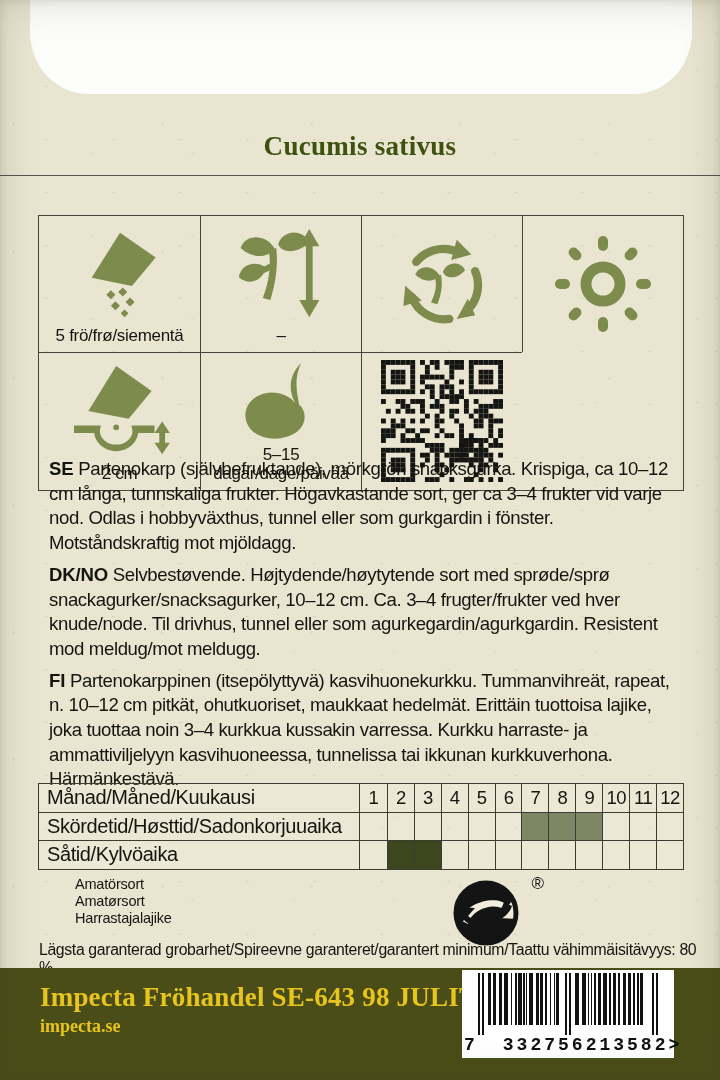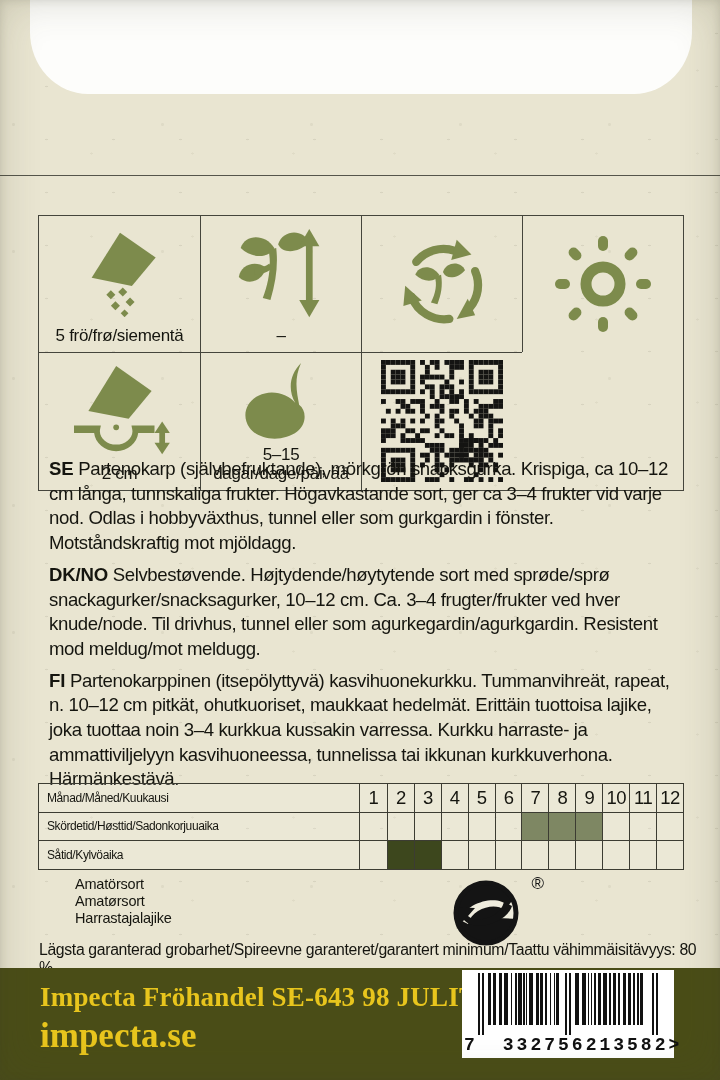--- a/index.html
+++ b/index.html
@@ -35,57 +35,58 @@
   
   .descriptions{position:absolute;left:37px;top:457px;width:650px;color:#15150f;}
   .descriptions p{margin:0 0 7px 12px;font-size:18.6px;line-height:24.7px;letter-spacing:-.38px;}
   .descriptions b{letter-spacing:-.2px;}
 
   
   .calendar{position:absolute;left:38px;top:783px;width:644px;border:1.8px solid #3c3c32;background:rgba(255,255,255,.12);}
   .cal-row{display:flex;height:27.5px;}
   .cal-row + .cal-row{border-top:1.5px solid #3c3c32;}
   .cal-label{width:312px;border-right:1.5px solid #3c3c32;display:flex;align-items:center;
-    padding-left:8px;font-size:12px;letter-spacing:-.4px;color:#15150f;}
+    padding-left:8px;font-size:20px;letter-spacing:-.4px;color:#15150f;}
   .cal-cells{flex:1;display:grid;grid-template-columns:repeat(12,1fr);}
   .cal-cell{border-left:1.4px solid #3c3c32;display:flex;align-items:center;justify-content:center;
     font-size:18.5px;letter-spacing:-.5px;color:#15150f;}
   .cal-cells .cal-cell:first-child{border-left:none;}
   .fill-sow{background:#3d471d;}
   .fill-harvest{background:#7e8763;}
 
   
   .notes{position:absolute;left:39px;top:876px;font-size:14.5px;line-height:17px;color:#15150f;letter-spacing:-.2px;}
   .notes div{white-space:nowrap;margin-left:36px;}
   .green-dot{position:absolute;left:452px;top:876px;width:92px;height:74px;}
   .green-dot .reg{position:absolute;right:0;top:-2px;font-size:17px;color:#141414;}
   .guarantee{position:absolute;left:39px;top:941px;width:660px;font-size:15.8px;letter-spacing:-.35px;color:#15150f;}
 
   
   .footer{position:absolute;left:0;top:968px;width:720px;height:112px;background:#4a4d17;}
   .footer-text{position:absolute;left:40px;top:14px;display:flex;flex-direction:column;gap:3px;
     font-family:"Liberation Serif",serif;font-weight:bold;color:#e8c51d;}
   .footer-address{font-size:27px;letter-spacing:.2px;}
-  .footer-site{font-size:35px;}
+  .footer-site{font-size:18px;}
   .barcode-box{position:absolute;left:462px;top:970px;width:212px;height:88px;background:#fff;}
   .barcode-box svg{position:absolute;left:6px;top:3px;}
   .barcode-digits{position:absolute;left:0;bottom:3px;width:100%;display:flex;align-items:flex-end;
     font-family:"Liberation Mono",monospace;font-size:18px;font-weight:bold;color:#111;}
   .bd-lead{margin-left:2px;}
   .bd-g1{flex:1;text-align:center;letter-spacing:3px;margin-left:28px;}
   .bd-g2{flex:1;text-align:right;letter-spacing:3px;}
   .bd-end{margin-right:2px;}
 </style>
 </head>
 <body>
 
 <div class="packet">
 
   <div class="cutout"></div>
 
+  <div class="title">Cucumis sativus</div>
   <div class="top-rule"></div>
 
   <div class="icon-grid">
 
     <div class="cell">
       <span class="ic gi">
         <svg width="92" height="86" viewBox="0 0 100 94" fill="currentColor">
           <path d="M50 2 L89 29 L63 60 L19 51 Z"></path>
           <rect x="37" y="66" width="7" height="7" transform="rotate(45 40 69)"></rect>
           <rect x="50" y="63" width="7" height="7" transform="rotate(45 53 66)"></rect>

